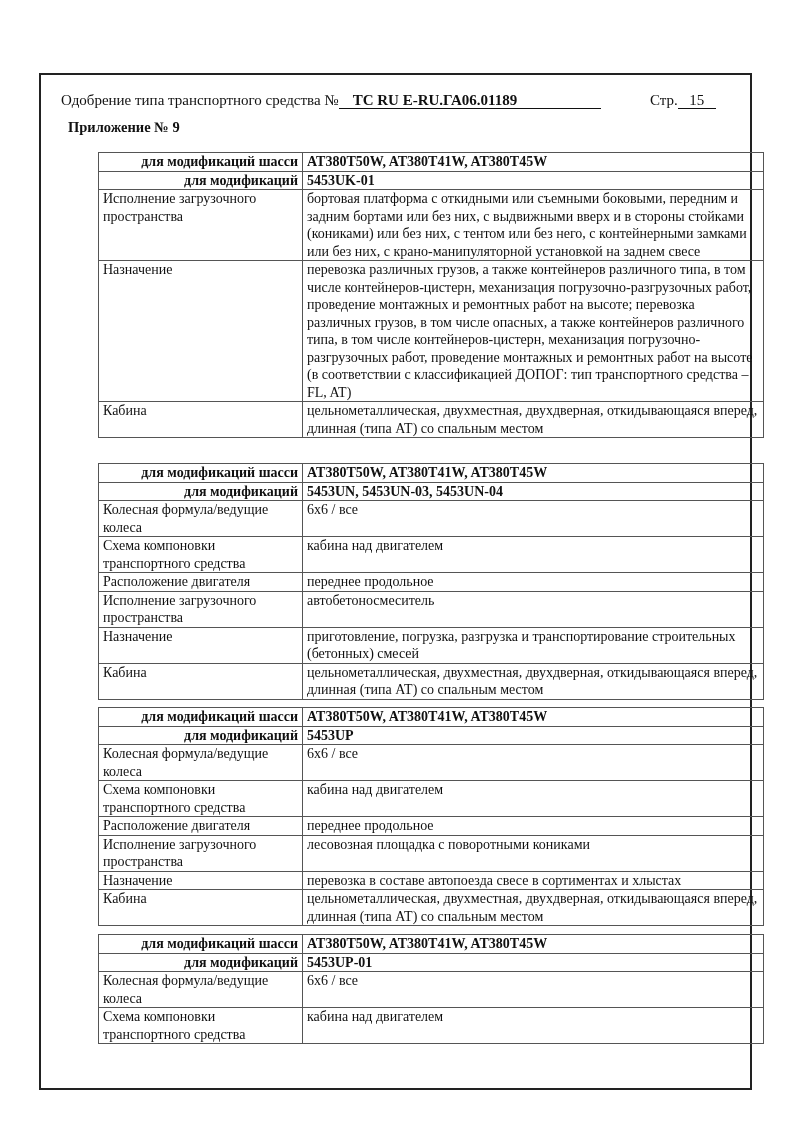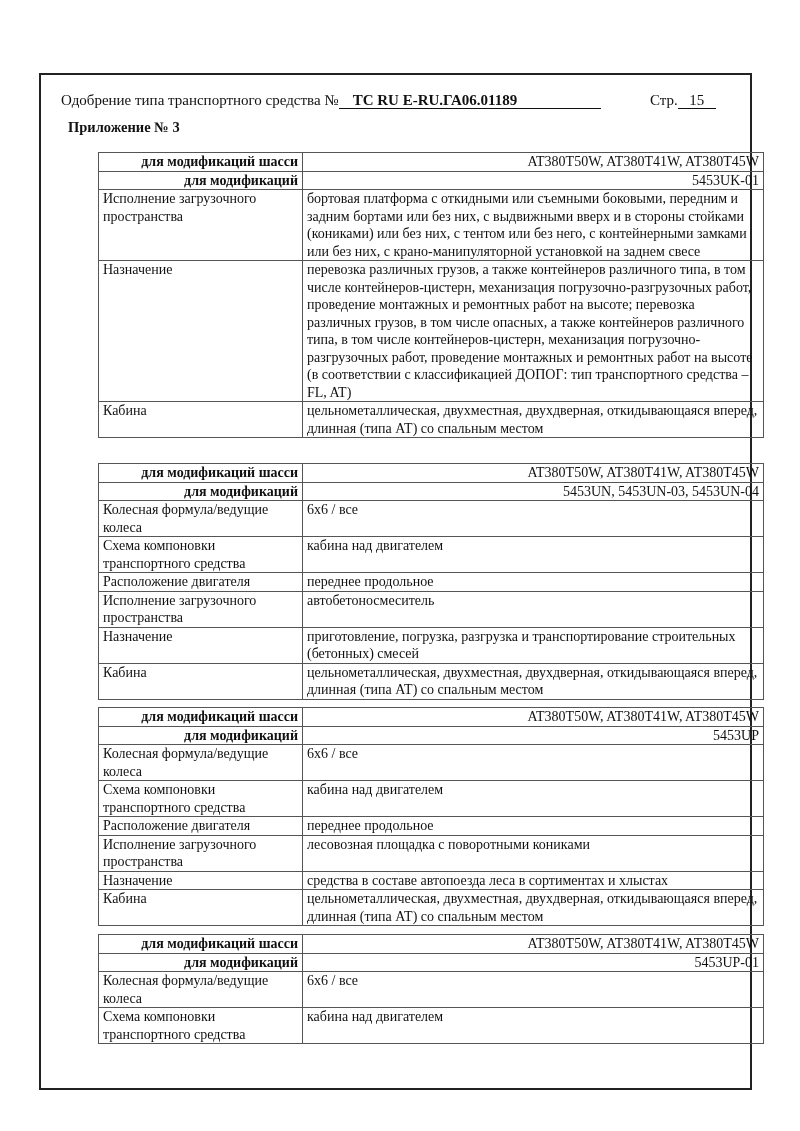--- a/index.html
+++ b/index.html
@@ -8,32 +8,32 @@
   .header-line { position: absolute; left: 61px; top: 92px; width: 680px; font-size: 15px; white-space: nowrap; }
   .header-line .num { display: inline-block; width: 262px; border-bottom: 1px solid #111; font-weight: bold; padding-left: 14px; box-sizing: border-box; line-height: 15px; }
   .header-line .page-label { position: absolute; left: 589px; top: 0; }
   .header-line .page-num { display: inline-block; width: 38px; border-bottom: 1px solid #111; font-weight: normal; text-align: center; line-height: 15px; }
   .appendix { position: absolute; left: 68px; top: 119px; font-size: 14.5px; font-weight: bold; }
   table.spec { position: absolute; left: 67px; width: 666px; border-collapse: collapse; font-size: 14px; line-height: 17.5px; margin-left: 31px; }
   table.spec td { border: 1px solid #555; padding: 0 4px; vertical-align: top; }
   table.spec td.lbl { width: 195px; }
   table.spec td.val { text-align: left; }
   table.spec td.hl { text-align: right; font-weight: bold; }
-  table.spec td.hv { text-align: right; font-weight: normal; }
+  table.spec td.hv { text-align: left; font-weight: bold; }
 </style>
 </head>
 <body>
 
 <div class="frame"></div>
 
 <div class="header-line">
   <span>Одобрение типа транспортного средства №</span><span class="num">ТС RU E-RU.ГА06.01189</span>
   <span class="page-label"><span>Стр.</span><span class="page-num">15</span></span>
 </div>
-<div class="appendix">Приложение № 3</div>
+<div class="appendix">Приложение № 9</div>
 
 <table class="spec" style="top:152px;">
   <tbody>
       <tr>
     <td class="lbl hl">для модификаций шасси</td>
     <td class="hv">AT380T50W, AT380T41W, AT380T45W</td>
   </tr>
   <tr>
     <td class="lbl hl">для модификаций</td>
     <td class="hv">5453UK-01</td>
@@ -111,21 +111,21 @@
   <tr>
     <td class="lbl">Расположение двигателя</td>
     <td class="val">переднее продольное</td>
   </tr>
   <tr>
     <td class="lbl">Исполнение загрузочного пространства</td>
     <td class="val">лесовозная площадка с поворотными кониками</td>
   </tr>
   <tr>
     <td class="lbl">Назначение</td>
-    <td class="val">средства в составе автопоезда леса в сортиментах и хлыстах</td>
+    <td class="val">перевозка в составе автопоезда свесе в сортиментах и хлыстах</td>
   </tr>
   <tr>
     <td class="lbl">Кабина</td>
     <td class="val">цельнометаллическая, двухместная, двухдверная, откидывающаяся вперед, длинная (типа АТ) со спальным местом</td>
   </tr>
 </tbody>
   </table>
 
 <table class="spec" style="top:934px;">
   <tbody>

